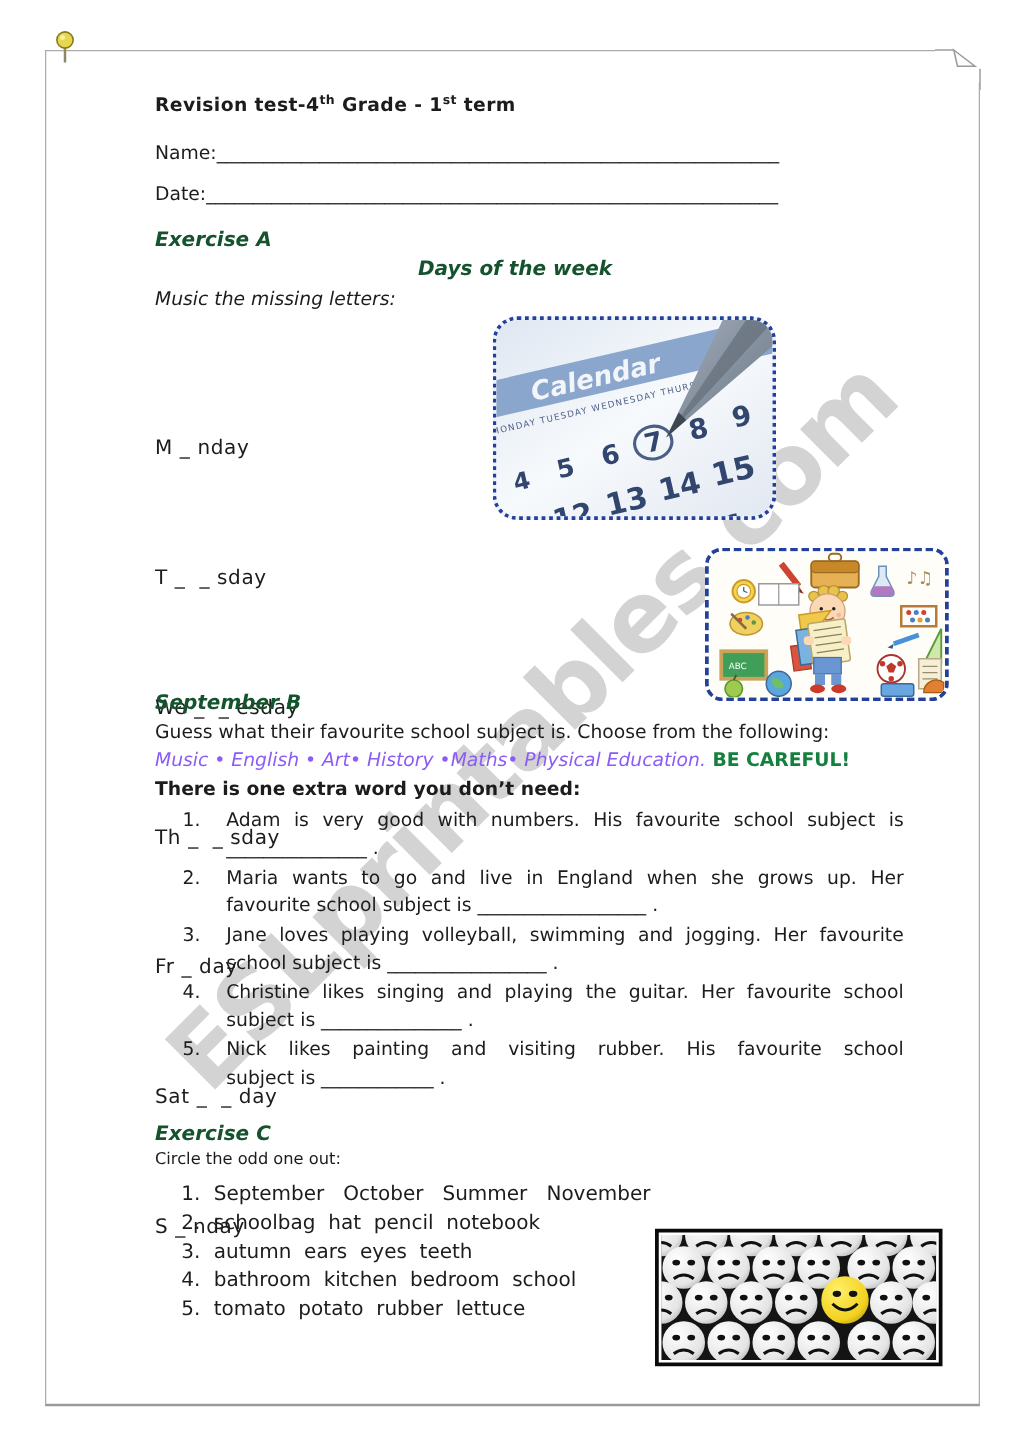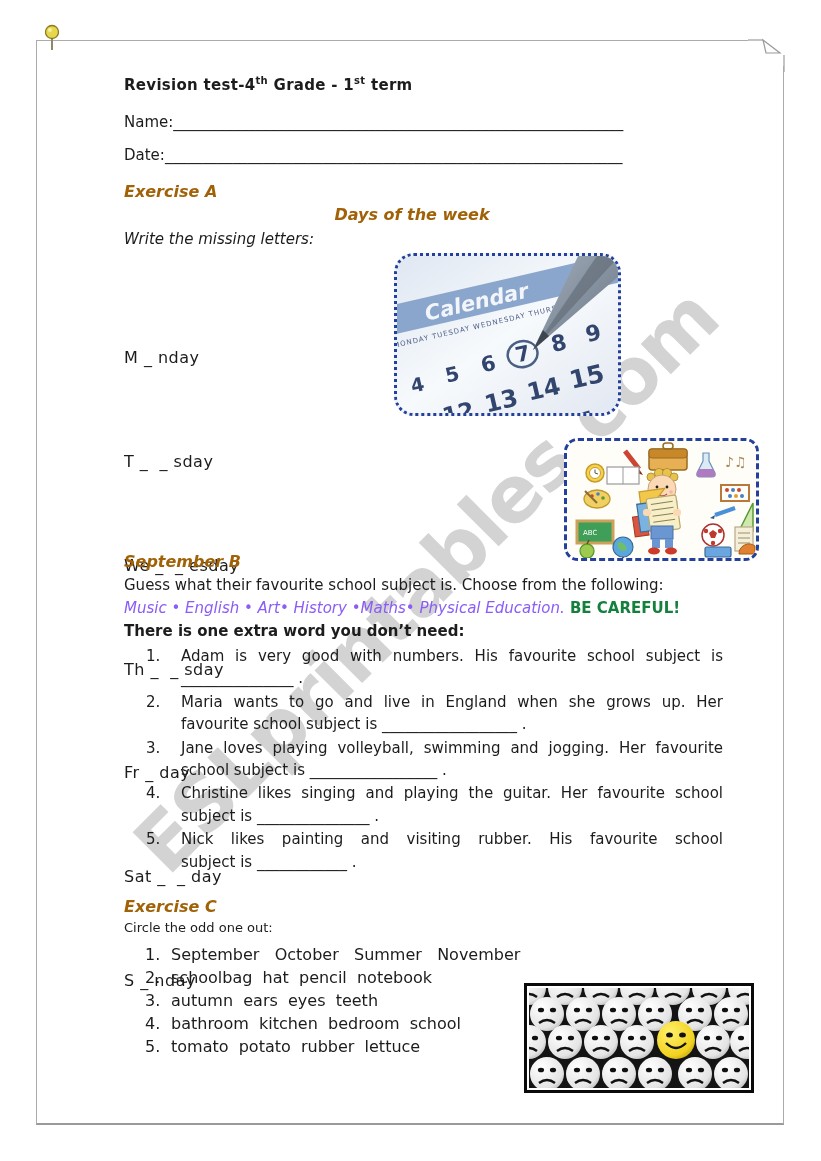--- a/index.html
+++ b/index.html
@@ -15,21 +15,21 @@
   .abs { position:absolute; z-index:2; }
   .watermark {
     position:absolute; left:-61px; top:485px; width:900px; height:110px;
     transform:rotate(-45deg); font-size:78px; font-weight:bold; letter-spacing:-2px;
     color:#c3c3c3; opacity:.72; text-align:center; line-height:110px; z-index:1;
     pointer-events:none; white-space:nowrap;
   }
   .title { left:87px; top:34px; font-size:15px; font-weight:bold; letter-spacing:.3px; }
   .title sup { font-size:10px; }
   .fill-row { left:87px; font-size:15px; white-space:nowrap; letter-spacing:0; }
-  .blue-h { color:#a16207; font-weight:bold; font-style:italic; font-size:16px; }
+  .blue-h { color:#14532d; font-weight:bold; font-style:italic; font-size:16px; }
   .exa-head { left:87px; top:141px; }
   .exa-sub { left:160px; top:164px; width:430px; text-align:center; }
   .exa-instr { left:87px; top:189px; font-style:italic; font-size:15px; }
   .days { left:87px; top:231px; font-size:16px; line-height:34.6px; white-space:pre; letter-spacing:.5px; font-weight:500; }
   .img-frame { overflow:hidden; background:#fff; }
   .calendar-img { left:357px; top:212px; width:227px; height:163px; border:3px dotted #23409a; border-radius:20px; background:#eef2f8; }
   .clipart-img { left:527px; top:397px; width:195px; height:123px; border:3px dashed #23409a; border-radius:14px; }
   .exb-head { left:87px; top:511px; }
   .exb-intro { left:87px; top:535px; font-size:15px; }
   .exb-subjects { left:87px; top:558px; font-size:15px; white-space:nowrap; }
@@ -67,21 +67,21 @@
   </div>
   <div class="abs fill-row" style="top:105px;">
     <span>Date:</span><span>_____________________________________________________________</span>
   </div>
   <div class="abs fill-row" style="top:72px;">
     <span>Name:</span><span>____________________________________________________________</span>
   </div>
 
   <div class="abs blue-h exa-head">Exercise A</div>
   <div class="abs blue-h exa-sub">Days of the week</div>
-  <div class="abs exa-instr">Write the missing letters:</div>
+  <div class="abs exa-instr">Music the missing letters:</div>
 
   <div class="abs days">
     <div>M _ nday</div>
     <div>T _  _ sday</div>
     <div>We _  _ esday</div>
     <div>Th _  _ sday</div>
     <div>Fr _ day</div>
     <div>Sat _  _ day</div>
     <div>S _ nday</div>
   </div>

